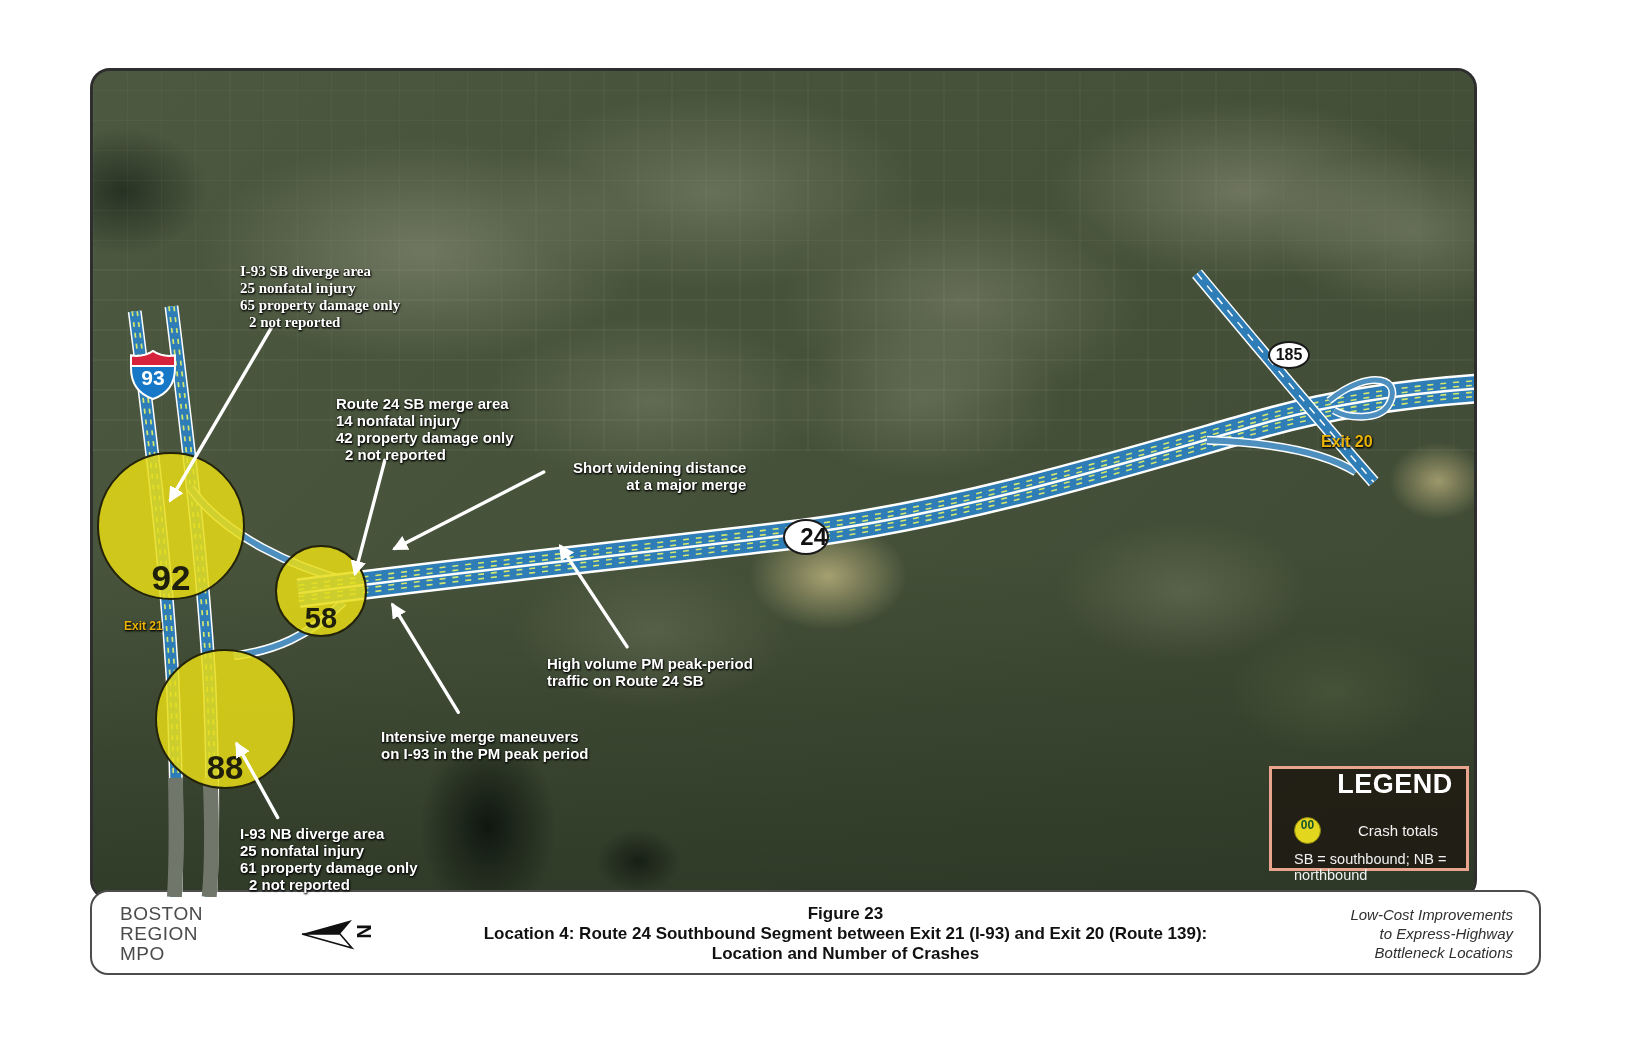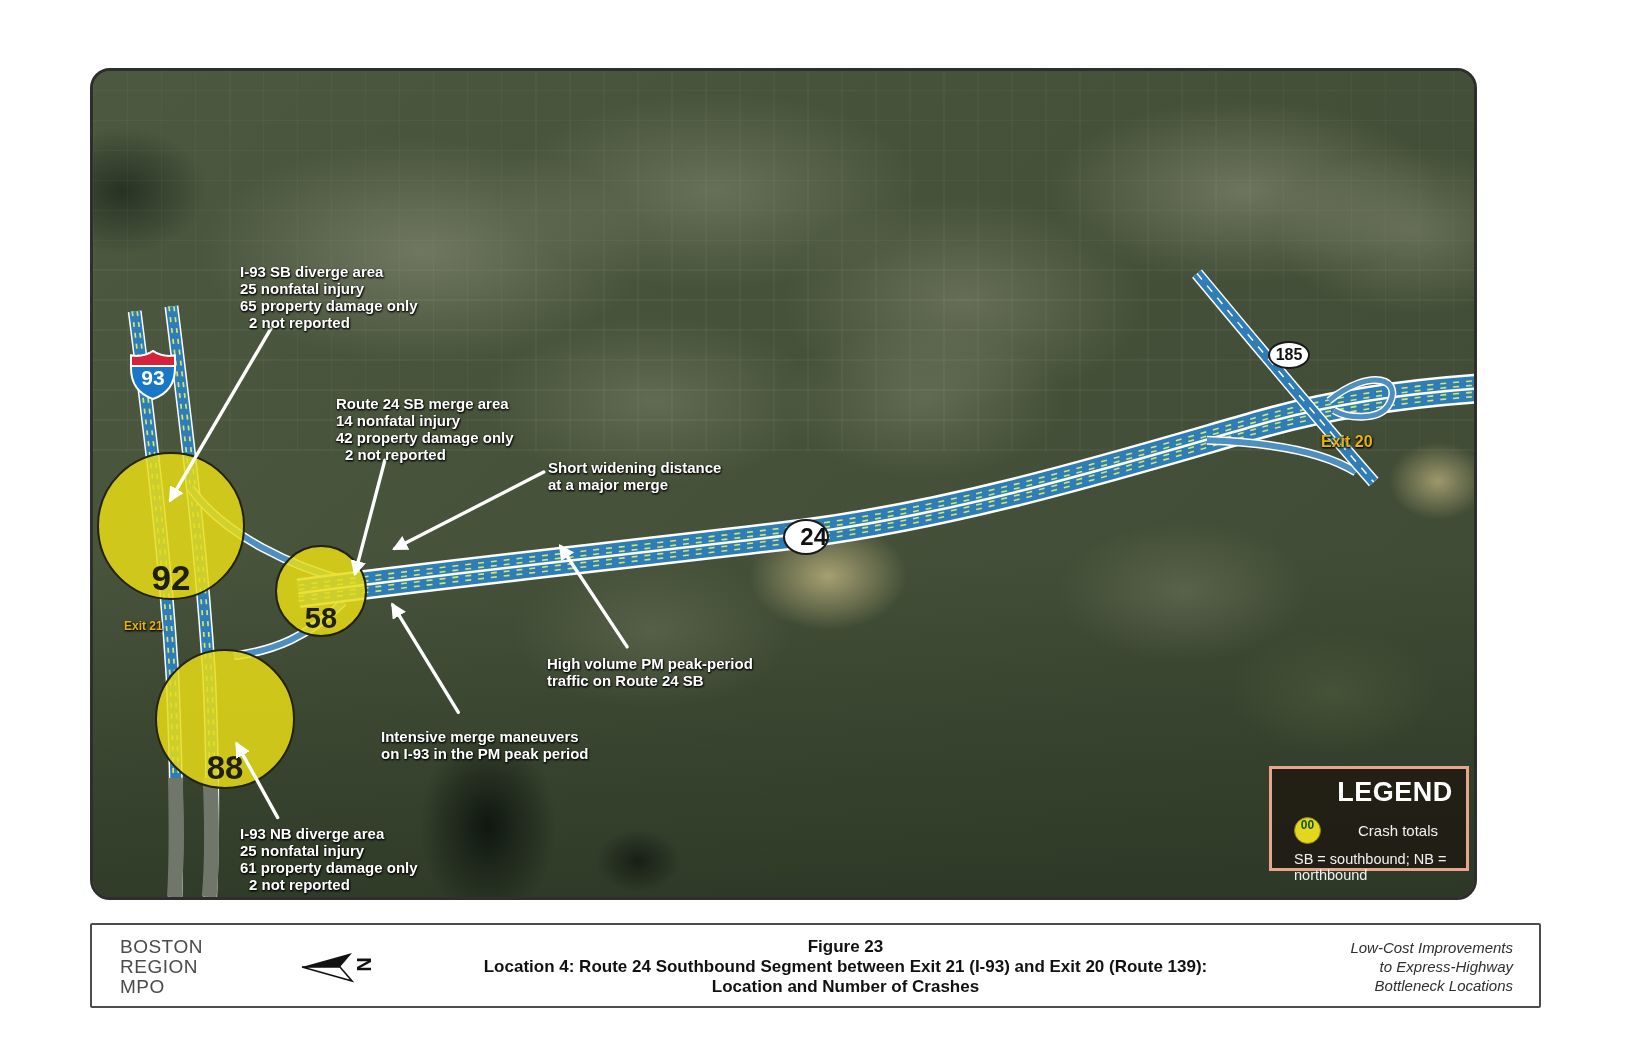--- a/index.html
+++ b/index.html
@@ -59,44 +59,44 @@
 
   
   .maplabel{position:absolute;color:#eab308;font-weight:bold;z-index:5;
             text-shadow:0 1px 2px rgba(0,0,0,.95),1px 1px 2px rgba(0,0,0,.85);}
   .e21{left:31px;top:548px;font-size:12px;}
   .e20{left:1228px;top:362px;font-size:16px;}
 
   .callout{position:absolute;color:#fff;font-weight:bold;font-size:15px;
            line-height:17px;z-index:5;white-space:nowrap;
            text-shadow:0 1px 2px rgba(0,0,0,.95),1px 1px 2px rgba(0,0,0,.85);}
-  .co1{left:147px;top:192px;}
+  .co1{left:147px;top:192px;font-family:Liberation Serif, serif;}
   .co2{left:243px;top:324px;}
-  .co3{left:455px;top:388px;}
+  .co3{left:480px;top:388px;text-align:right;}
   .co4{left:454px;top:584px;}
   .co5{left:288px;top:657px;}
   .co6{left:147px;top:754px;}
   .cl.ind{padding-left:9px;}
 
   
   .legend{position:absolute;left:1176px;top:695px;width:200px;height:105px;z-index:6;
           background:rgba(30,24,17,0.82);border:3px solid #e9a48d;box-sizing:border-box;}
-  .legend-title{margin-top:8px;padding-left:52px;text-align:center;color:#fff;
+  .legend-title{padding-left:52px;text-align:center;color:#fff;
                 font-weight:bold;font-size:27px;letter-spacing:.5px;}
   .legend-row{position:absolute;left:0;top:48px;width:100%;height:28px;}
   .legend-dot{position:absolute;left:22px;top:0;width:27px;height:27px;border-radius:50%;
               background:#e3d61f;border:1px solid #8a8310;box-sizing:border-box;
               display:flex;align-items:flex-start;justify-content:center;
               font-size:12px;font-weight:bold;color:#14532d;}
   .legend-item{position:absolute;left:86px;top:5px;color:#f2f2f2;font-size:15px;}
   .legend-note{position:absolute;left:22px;top:82px;color:#f2f2f2;font-size:14.5px;}
 
   
-  .footer{position:absolute;left:90px;top:923px;width:1451px;height:85px;
-          border:2px solid #4d4d4d;border-radius:2px;background:#fff;box-sizing:border-box;}
+  .footer{position:absolute;left:90px;top:890px;width:1451px;height:85px;
+          border:2px solid #4d4d4d;border-radius:18px;background:#fff;box-sizing:border-box;}
   .org{position:absolute;left:28px;top:12px;color:#4b4b4b;font-size:19px;
        line-height:20px;letter-spacing:.5px;}
   .north{position:absolute;left:208px;top:22px;width:80px;height:40px;}
   .north .nchar{position:absolute;left:56px;top:6px;display:inline-block;
                 transform:rotate(90deg);font-weight:bold;font-size:20px;color:#111;}
   .caption{position:absolute;left:120px;right:60px;top:12px;text-align:center;
            color:#111;font-weight:bold;font-size:17px;line-height:20px;}
   .rnote{position:absolute;right:26px;top:13px;text-align:right;color:#2f2f2f;
          font-style:italic;font-size:15px;line-height:19px;}
 </style>

